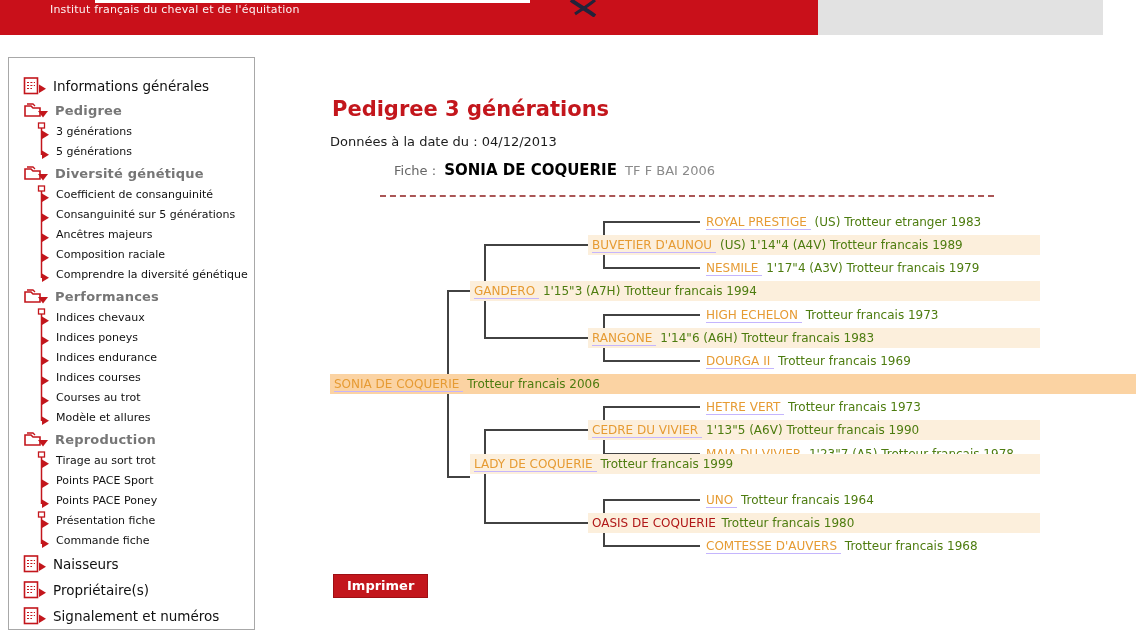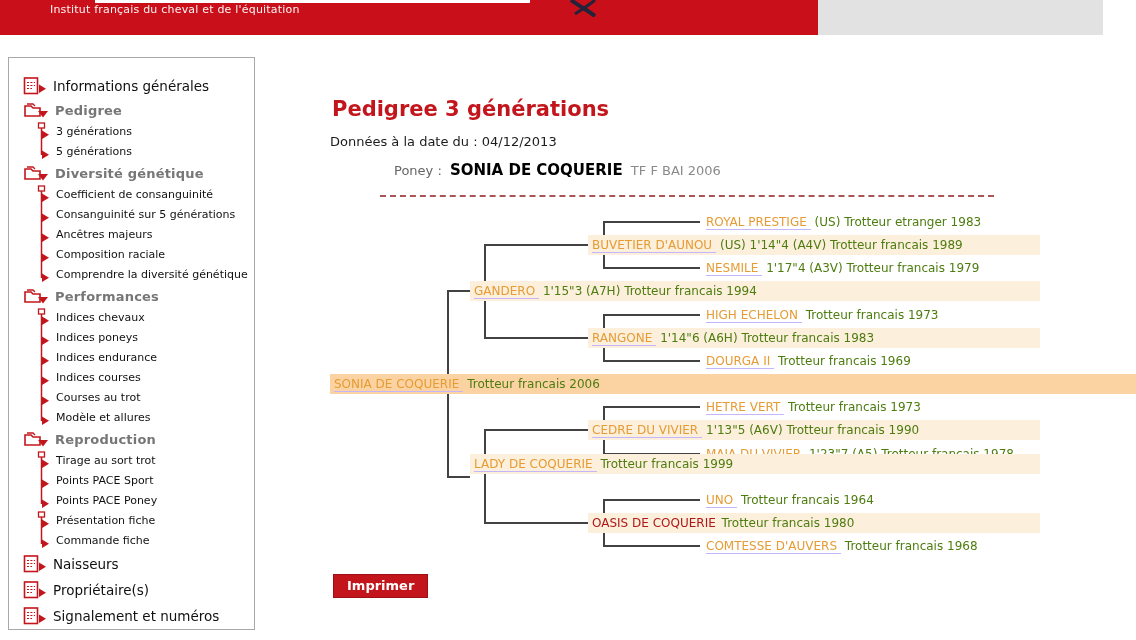--- a/index.html
+++ b/index.html
@@ -257,21 +257,21 @@
     <path d="M4 5.5h8M4 8.5h8M4 11.5h5" stroke="#c3161c" stroke-width="1.2" stroke-dasharray="2 1.4"></path>
     <polygon points="16,7.5 16,16 23,11.7" fill="#c3161c"></polygon>
         </svg>
         <span class="sb-label">Signalement et numéros</span>
       </div>
     </nav>
 
   <div class="page-title">Pedigree 3 générations</div>
   <div class="date-line">Données à la date du : 04/12/2013</div>
   <div class="pour-line">
-    <span>Poney :</span>
+    <span>Fiche :</span>
     <span class="horse-name">SONIA DE COQUERIE</span>
     <span class="horse-info">TF F BAI 2006</span>
   </div>
   <div class="dashed-sep"></div>
 
   <div class="tree" id="tree">
       <div class="tl" style="left: 117px; top: 78px; width: 2px; height: 188px; z-index: 1;"></div>
       <div class="tl" style="left: 118px; top: 78px; width: 22px; height: 2px; z-index: 1;"></div>
       <div class="tl" style="left: 118px; top: 264px; width: 22px; height: 2px; z-index: 1;"></div>
       <div class="tl" style="left: 154px; top: 32px; width: 2px; height: 95px; z-index: 1;"></div>

